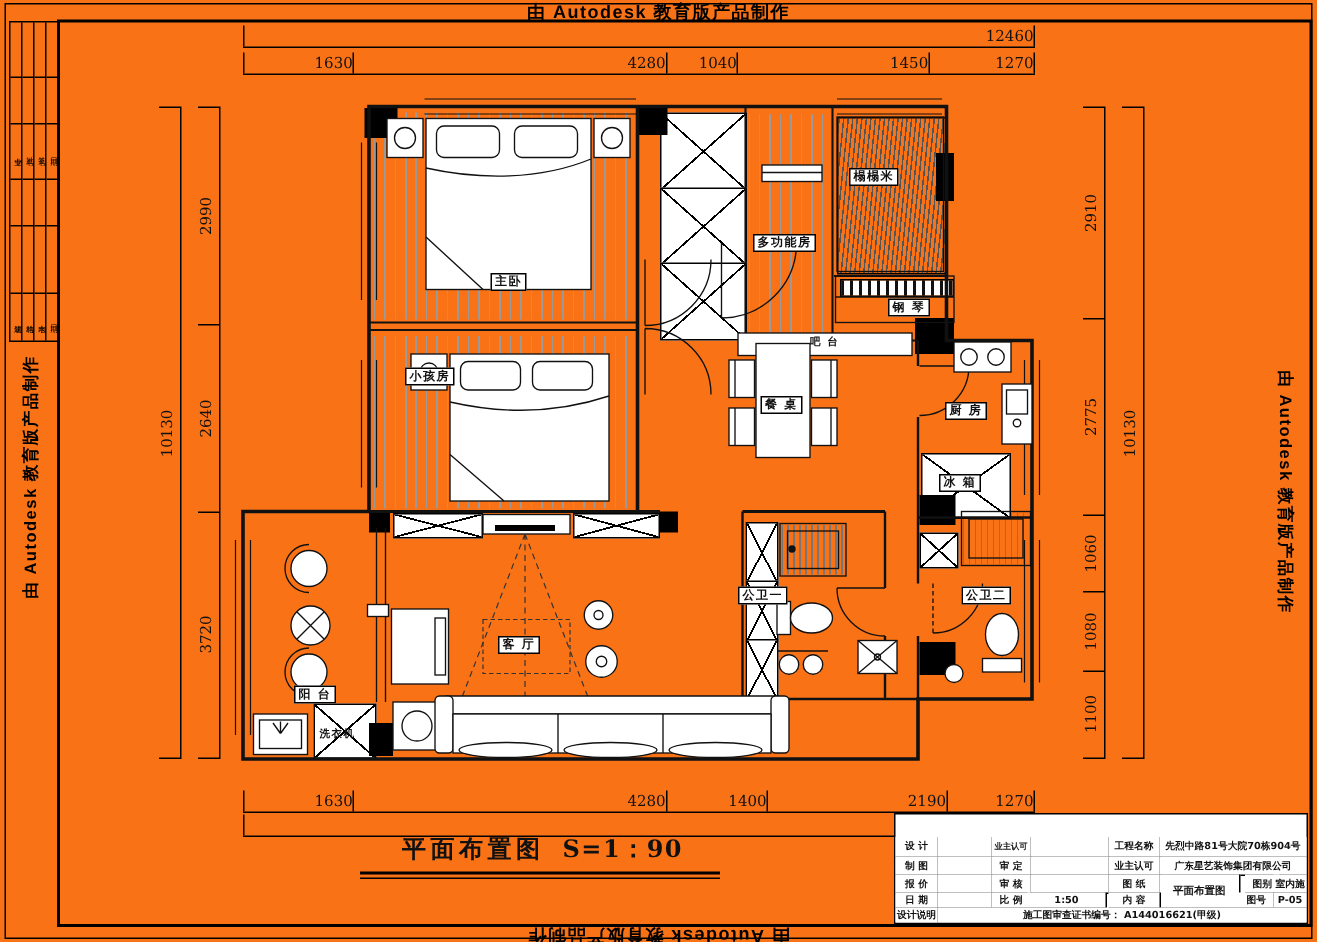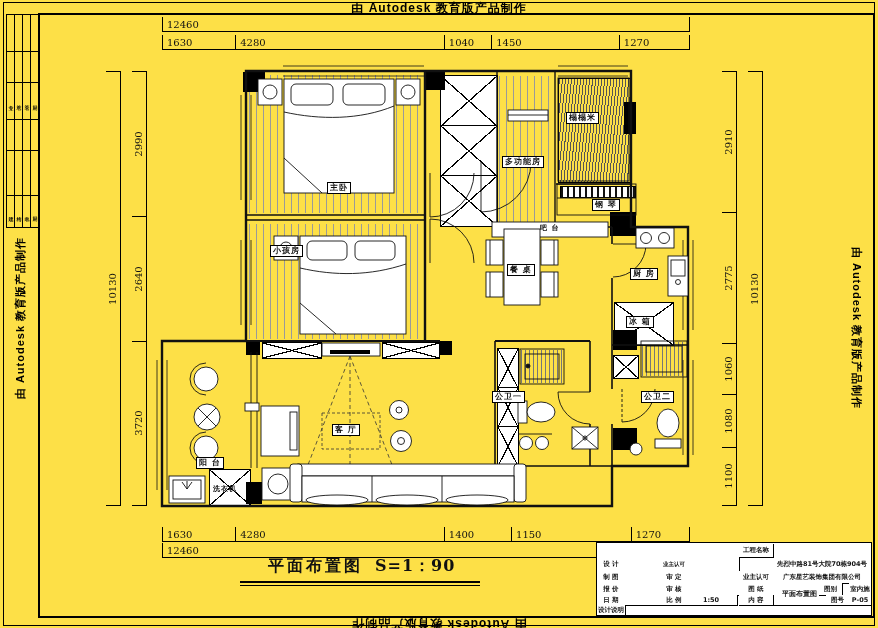--- a/index.html
+++ b/index.html
@@ -1,16 +1,16 @@
 <!DOCTYPE html>
 <html><head>
 <meta charset="utf-8">
 <style>
   html,body{margin:0;padding:0;background:#fff;}
-  #page{position:relative;width:878px;height:628px;background:#fde047;overflow:hidden;
+  #page{position:relative;width:878px;height:628px;background:#f97316;overflow:hidden;
         font-family:"DejaVu Sans",sans-serif;color:#111;}
   .abs{position:absolute;}
   
   .frame-outer{left:3px;top:2px;width:870px;height:622px;border:1px solid #000;}
   .frame-main{left:38px;top:13px;width:833px;height:601px;border:2px solid #000;}
   
   .wm{font:bold 12px "Liberation Sans",sans-serif;color:#000;white-space:nowrap;letter-spacing:1px;}
   .wm-top{left:0;right:0;top:0;text-align:center;}
   .wm-bottom{left:0;right:0;top:615px;text-align:center;transform:rotate(180deg);}
   .wm-right{left:864px;top:178px;width:300px;text-align:center;transform:rotate(90deg);transform-origin:0 0;font-size:11px;}
@@ -32,21 +32,21 @@
     linear-gradient(to bottom right,transparent calc(50% - .6px),#000 calc(50% - .6px),#000 calc(50% + .6px),transparent calc(50% + .6px));}
   .blk{background:#000;}
   
   .rlabel{background:#fff;border:1px solid #000;font-size:8px;font-weight:bold;line-height:1;
           display:flex;align-items:center;justify-content:center;white-space:nowrap;padding:1px 2px;z-index:30;letter-spacing:1px;}
   .rlabel.plain{border:none;background:transparent;font-size:7px;}
   
   .hdim{display:flex;height:14px;border-bottom:1px solid #000;z-index:5;}
   .hdim .seg{position:relative;border-left:1px solid #000;}
   .hdim .seg:last-child{border-right:1px solid #000;}
-  .hdim .seg span{position:absolute;left:4px;right:0;bottom:1px;text-align:left;
+  .hdim .seg span{position:absolute;left:16px;right:0;bottom:1px;text-align:right;
                   font:10px "DejaVu Serif",serif;white-space:nowrap;}
   .vdim{display:flex;flex-direction:column;width:14px;border-right:1px solid #000;z-index:5;}
   .vdim .seg{position:relative;border-top:1px solid #000;}
   .vdim .seg:last-child{border-bottom:1px solid #000;}
   .vdim .seg span{position:absolute;top:50%;left:45%;transform:translate(-50%,-50%) rotate(-90deg);
                   font:10px "DejaVu Serif",serif;white-space:nowrap;}
   
   .ptitle{left:268px;top:556px;font-weight:bold;font-size:16px;letter-spacing:3px;white-space:nowrap;z-index:6;}
   .ptitle .sc{letter-spacing:1px;margin-left:12px;font-family:"DejaVu Serif",serif;}
   .tline1{left:240px;top:581px;width:240px;height:2px;background:#000;z-index:6;}
@@ -334,21 +334,21 @@
     <div class="seg" style="width:73px">
         <span>1630</span>
       </div>
     <div class="seg" style="width:210px">
         <span>4280</span>
       </div>
     <div class="seg" style="width:67px">
         <span>1400</span>
       </div>
     <div class="seg" style="width:120px">
-        <span>1150</span>
+        <span>2190</span>
       </div>
     <div class="seg" style="width:58px">
         <span>1270</span>
       </div>
   </div>
   <div class="abs hdim" style="left:162px;top:543px;width:528px">
     <div class="seg" style="width:528px">
         <span>12460</span>
       </div>
   </div>
@@ -396,43 +396,44 @@
   </div>
   <div class="abs tline1"></div>
   <div class="abs tline2"></div>
 
   <div class="abs tb">
 
     <div class="c" style="left:0;top:15px;width:28px;height:13px">设 计</div>
     <div class="c" style="left:28px;top:15px;width:36px;height:13px"></div>
     <div class="c" style="left:64px;top:15px;width:26px;height:13px;font-size:5.5px">业主认可</div>
     <div class="c" style="left:90px;top:15px;width:52px;height:13px"></div>
-    <div class="c" style="left:142px;top:1px;width:34px;height:13px">工程名称</div>
+    <div class="c" style="left:142px;top:15px;width:34px;height:13px">工程名称</div>
     <div class="c val" style="left:176px;top:15px;width:98px;height:13px;border-right:none">先烈中路81号大院70栋904号</div>
 
     <div class="c" style="left:0;top:28px;width:28px;height:12px">制 图</div>
     <div class="c" style="left:28px;top:28px;width:36px;height:12px"></div>
     <div class="c" style="left:64px;top:28px;width:26px;height:12px">审 定</div>
     <div class="c" style="left:90px;top:28px;width:52px;height:12px"></div>
     <div class="c" style="left:142px;top:28px;width:34px;height:12px">业主认可</div>
     <div class="c val" style="left:176px;top:28px;width:98px;height:12px;border-right:none">广东星艺装饰集团有限公司</div>
 
     <div class="c" style="left:0;top:40px;width:28px;height:12px">报 价</div>
     <div class="c" style="left:28px;top:40px;width:36px;height:12px"></div>
     <div class="c" style="left:64px;top:40px;width:26px;height:12px">审 核</div>
     <div class="c" style="left:90px;top:40px;width:52px;height:12px"></div>
     <div class="c" style="left:142px;top:40px;width:34px;height:12px">图 纸</div>
     <div class="c big" style="left:176px;top:40px;width:53px;height:22px">平面布置图</div>
-    <div class="c" style="left:222px;top:40px;width:23px;height:12px">图别</div>
+    <div class="c" style="left:233px;top:40px;width:23px;height:12px">图别</div>
     <div class="c val" style="left:252px;top:40px;width:22px;height:12px;border-right:none">室内施</div>
 
     <div class="c" style="left:0;top:52px;width:28px;height:10px">日 期</div>
     <div class="c" style="left:28px;top:52px;width:36px;height:10px"></div>
     <div class="c" style="left:64px;top:52px;width:26px;height:10px">比 例</div>
     <div class="c val" style="left:88px;top:52px;width:52px;height:10px">1:50</div>
     <div class="c" style="left:142px;top:52px;width:34px;height:10px">内 容</div>
     <div class="c" style="left:229px;top:52px;width:23px;height:10px">图号</div>
     <div class="c val" style="left:252px;top:52px;width:22px;height:10px;border-right:none">P-05</div>
 
     <div class="c" style="left:0;top:62px;width:28px;height:10px;border-bottom:none">设计说明</div>
+    <div class="c val" style="left:28px;top:62px;width:246px;height:10px;border-bottom:none;border-right:none">施工图审查证书编号：  A144016621(甲级)</div>
   </div>
 
 </div>
 
 </body></html>

